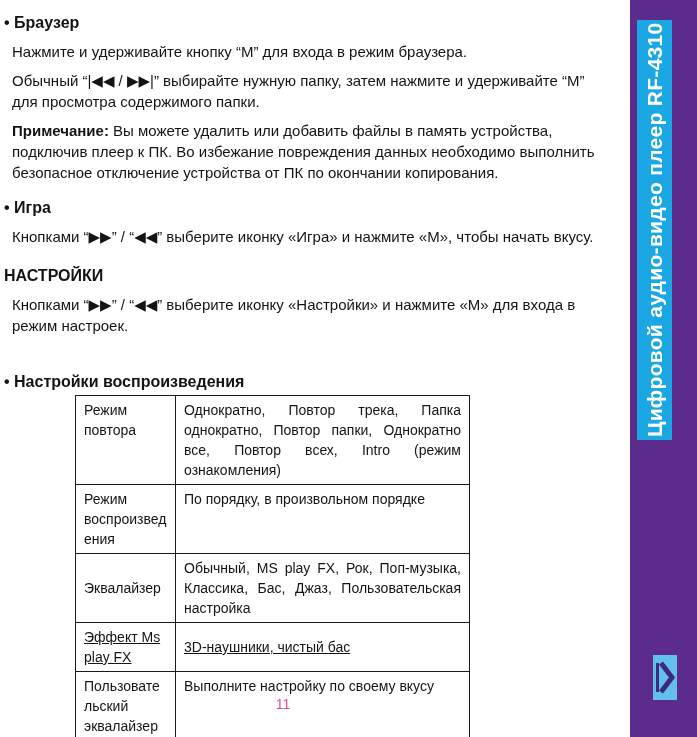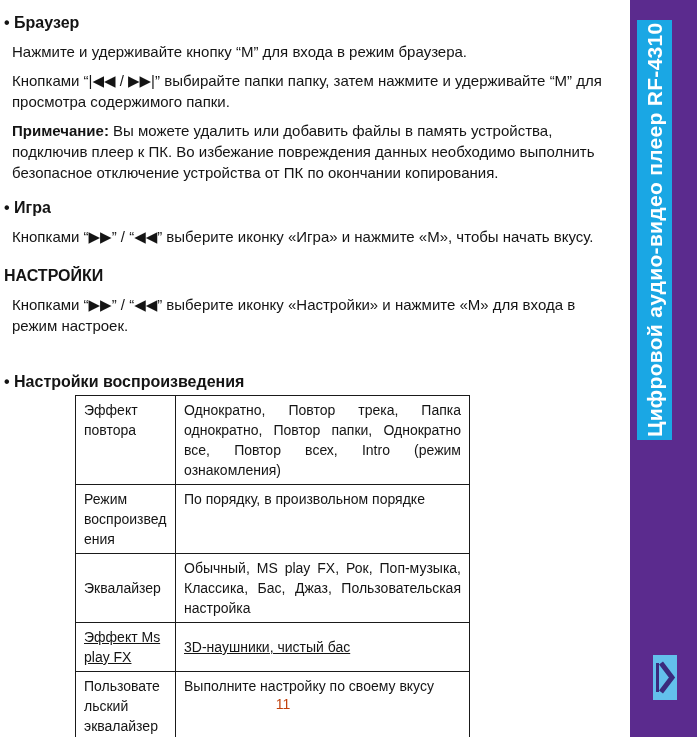--- a/index.html
+++ b/index.html
@@ -62,21 +62,21 @@
   tr.r4 { height: 42px; text-decoration: underline; }
   tr.r5 { height: 60px; }
   tr.v-mid td { vertical-align: middle; }
 
   .page-number {
     position: absolute;
     left: 0; top: 696px;
     width: 566px;
     text-align: center;
     font-size: 14px;
-    color: #c2410c;
+    color: #ec4899;
   }
 
   
   .sidebar {
     position: absolute;
     left: 630px; top: 0;
     width: 67px; height: 737px;
     background: #5b2b8e;
   }
   .banner {
@@ -110,35 +110,35 @@
 </style>
 </head>
 <body>
 
 <div class="page">
 
   <div class="content">
 
     <h2 class="h-section">• Браузер</h2>
     <p>Нажмите и удерживайте кнопку “М” для входа в режим браузера.</p>
-    <p>Кнопками “|◀◀ / ▶▶|” выбирайте папки папку, затем нажмите и удерживайте “М” для просмотра содержимого папки.</p>
+    <p>Обычный “|◀◀ / ▶▶|” выбирайте нужную папку, затем нажмите и удерживайте “М” для просмотра содержимого папки.</p>
     <p><span class="bold">Примечание:</span><span> Вы можете удалить или добавить файлы в память устройства, подключив плеер к ПК. Во избежание повреждения данных необходимо выполнить безопасное отключение устройства от ПК по окончании копирования.</span></p>
 
     <h2 class="h-section mt-game">• Игра</h2>
     <p>Кнопками “▶▶” / “◀◀” выберите иконку «Игра» и нажмите «М», чтобы начать вкусу.</p>
 
     <h2 class="h-section h-caps">НАСТРОЙКИ</h2>
     <p class="p-settings">Кнопками “▶▶” / “◀◀” выберите иконку «Настройки» и нажмите «М» для входа в режим настроек.</p>
 
     <h2 class="h-section h-playback">• Настройки воспроизведения</h2>
 
     <table class="settings">
       <tbody>
         <tr class="r1">
-          <td class="cell-label">Эффект повтора</td>
+          <td class="cell-label">Режим повтора</td>
           <td class="cell-value">Однократно, Повтор трека, Папка однократно, Повтор папки, Однократно все, Повтор всех, Intro (режим ознакомления)</td>
         </tr>
         <tr class="r2">
           <td class="cell-label">Режим воспроизведения</td>
           <td class="cell-value">По порядку, в произвольном порядке</td>
         </tr>
         <tr class="r3">
           <td class="cell-label" style="vertical-align:middle">Эквалайзер</td>
           <td class="cell-value">Обычный, MS play FX, Рок, Поп-музыка, Классика, Бас, Джаз, Пользовательская настройка</td>
         </tr>

